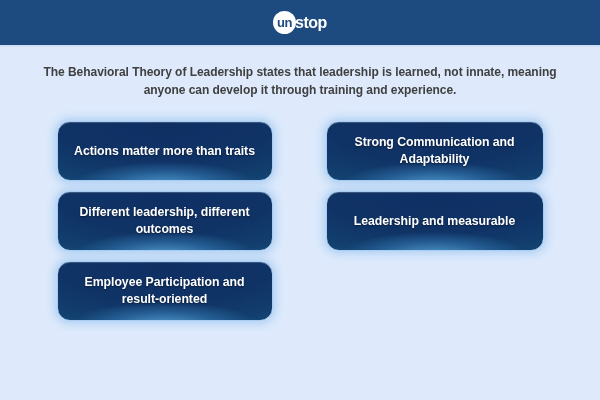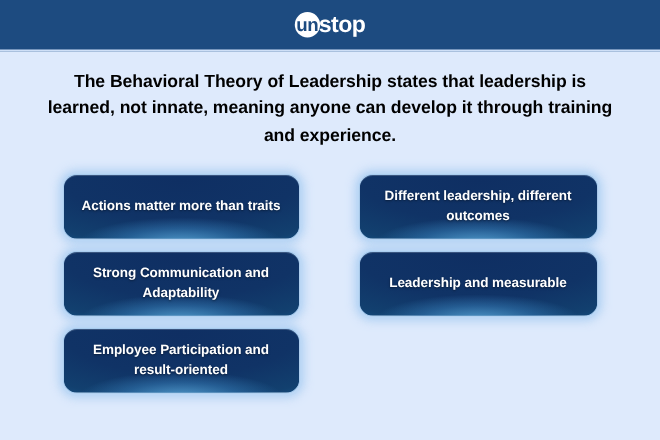--- a/index.html
+++ b/index.html
@@ -45,42 +45,42 @@
 
   .brand-mark {
     width: 23px;
     height: 23px;
     border-radius: 50%;
     background: #ffffff;
     color: #1d4b80;
     display: flex;
     align-items: center;
     justify-content: center;
-    font-size: 17px;
+    font-size: 13px;
     font-weight: bold;
     letter-spacing: -0.4px;
     box-sizing: border-box;
     padding-bottom: 1px;
   }
 
   .brand-rest {
     color: #ffffff;
-    font-size: 21px;
+    font-size: 16px;
     font-weight: bold;
     letter-spacing: -0.5px;
     margin-left: -1px;
   }
 
   
   .headline {
     margin: 0;
     padding: 16px 36px 0 36px;
     text-align: center;
-    color: #000000;
-    font-size: 16px;
+    color: #404040;
+    font-size: 12px;
     font-weight: bold;
     line-height: 1.52;
     letter-spacing: -0.05px;
   }
 
   
   .cards-grid {
     flex: 1;
     display: grid;
     grid-template-columns: 216px 218px;
@@ -150,25 +150,25 @@
   <p class="headline">The Behavioral Theory of Leadership states that leadership is learned, not innate, meaning anyone can develop it through training and experience.</p>
 
   <div class="cards-grid">
 
     <div class="card">
       <span class="card-label">Actions matter more than traits</span>
     </div>
 
 
     <div class="card">
-      <span class="card-label">Different leadership, different outcomes</span>
+      <span class="card-label">Strong Communication and Adaptability</span>
     </div>
 
     <div class="card">
-      <span class="card-label">Strong Communication and Adaptability</span>
+      <span class="card-label">Different leadership, different outcomes</span>
     </div>
 
     <div class="card">
       <span class="card-label">Leadership and measurable</span>
     </div>
 
     <div class="card">
       <span class="card-label">Employee Participation and result-oriented</span>
     </div>
 

